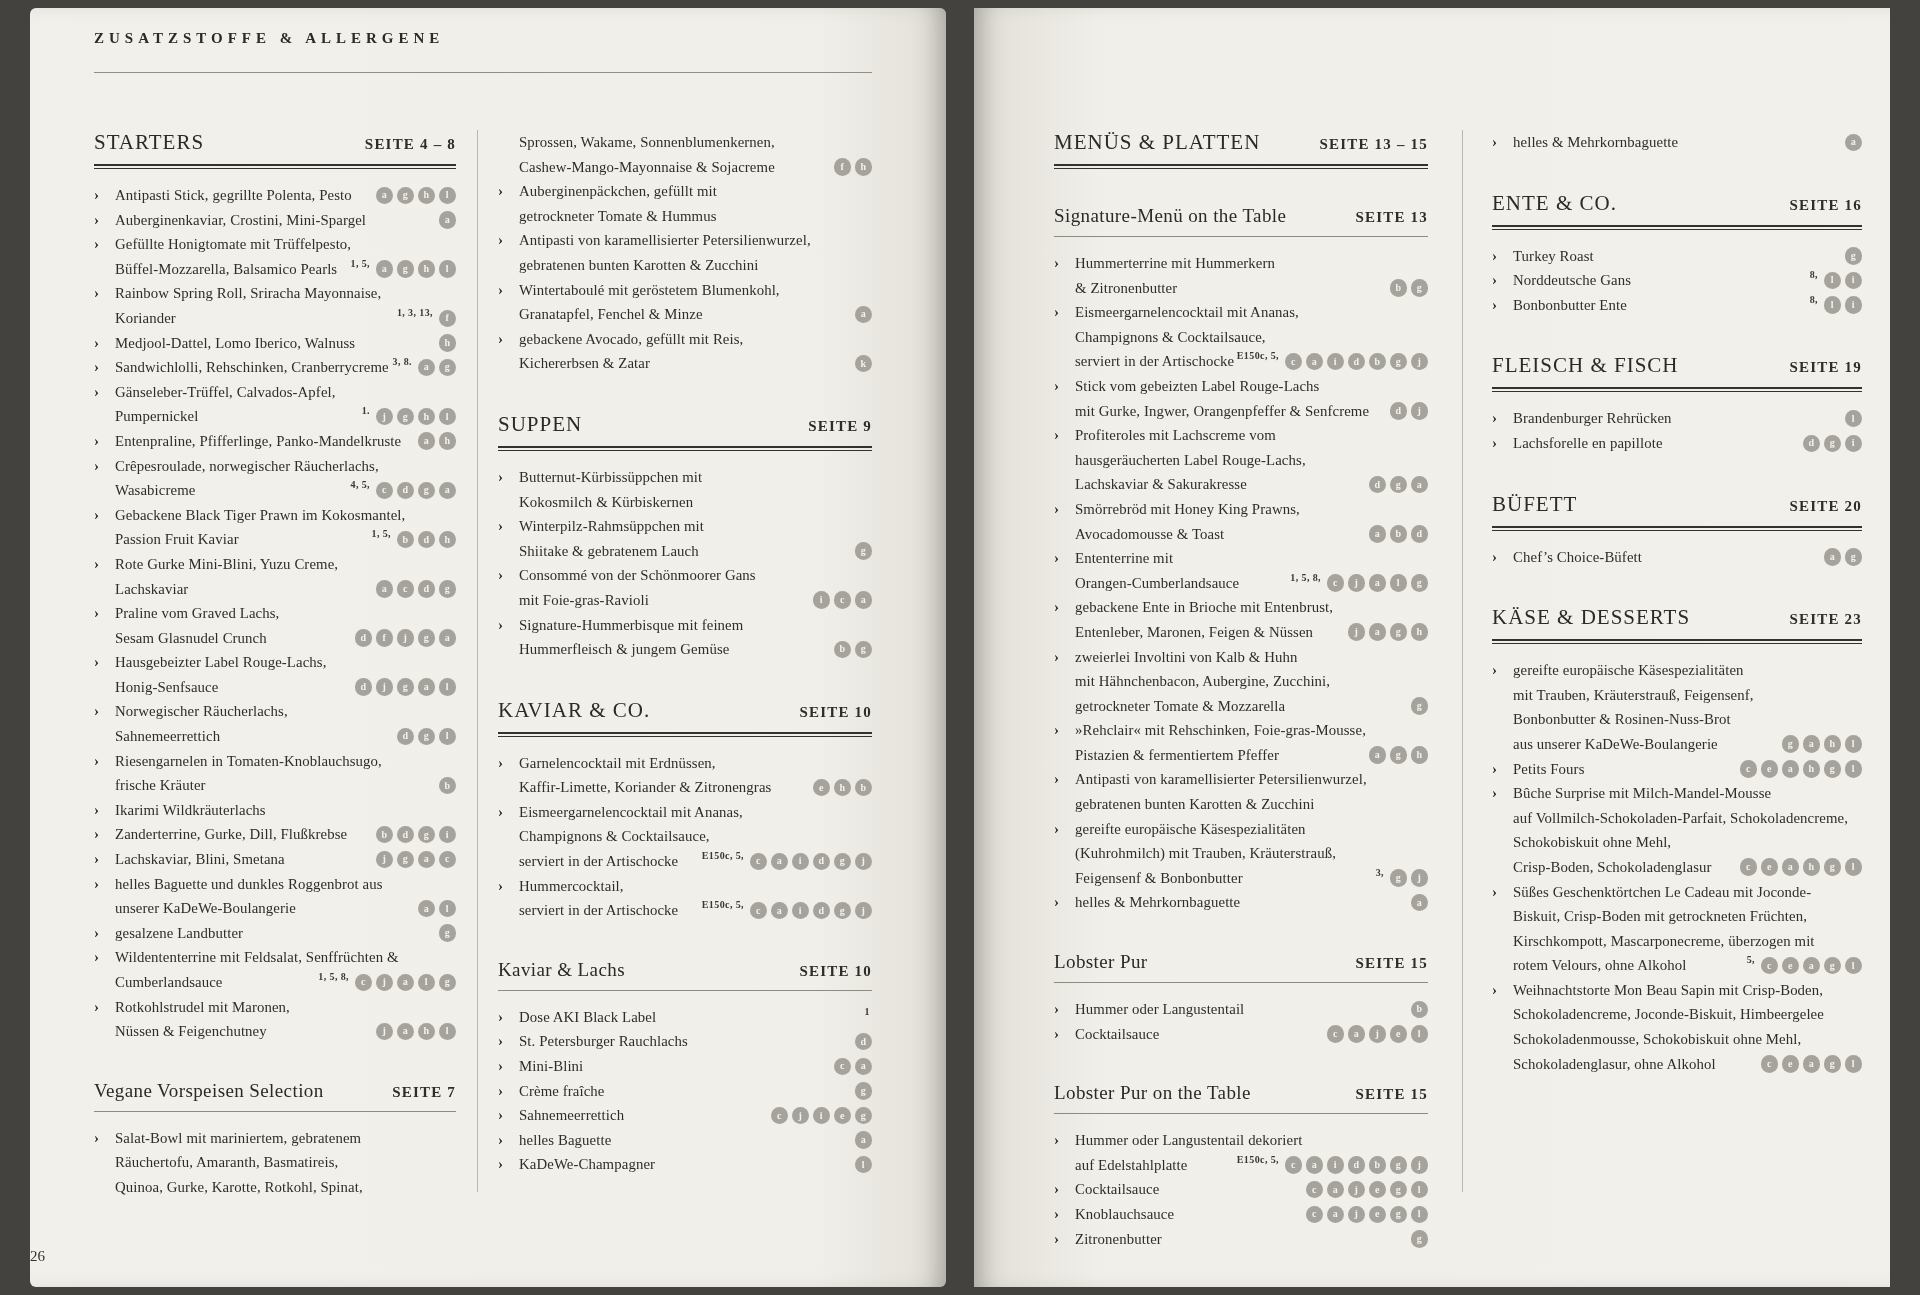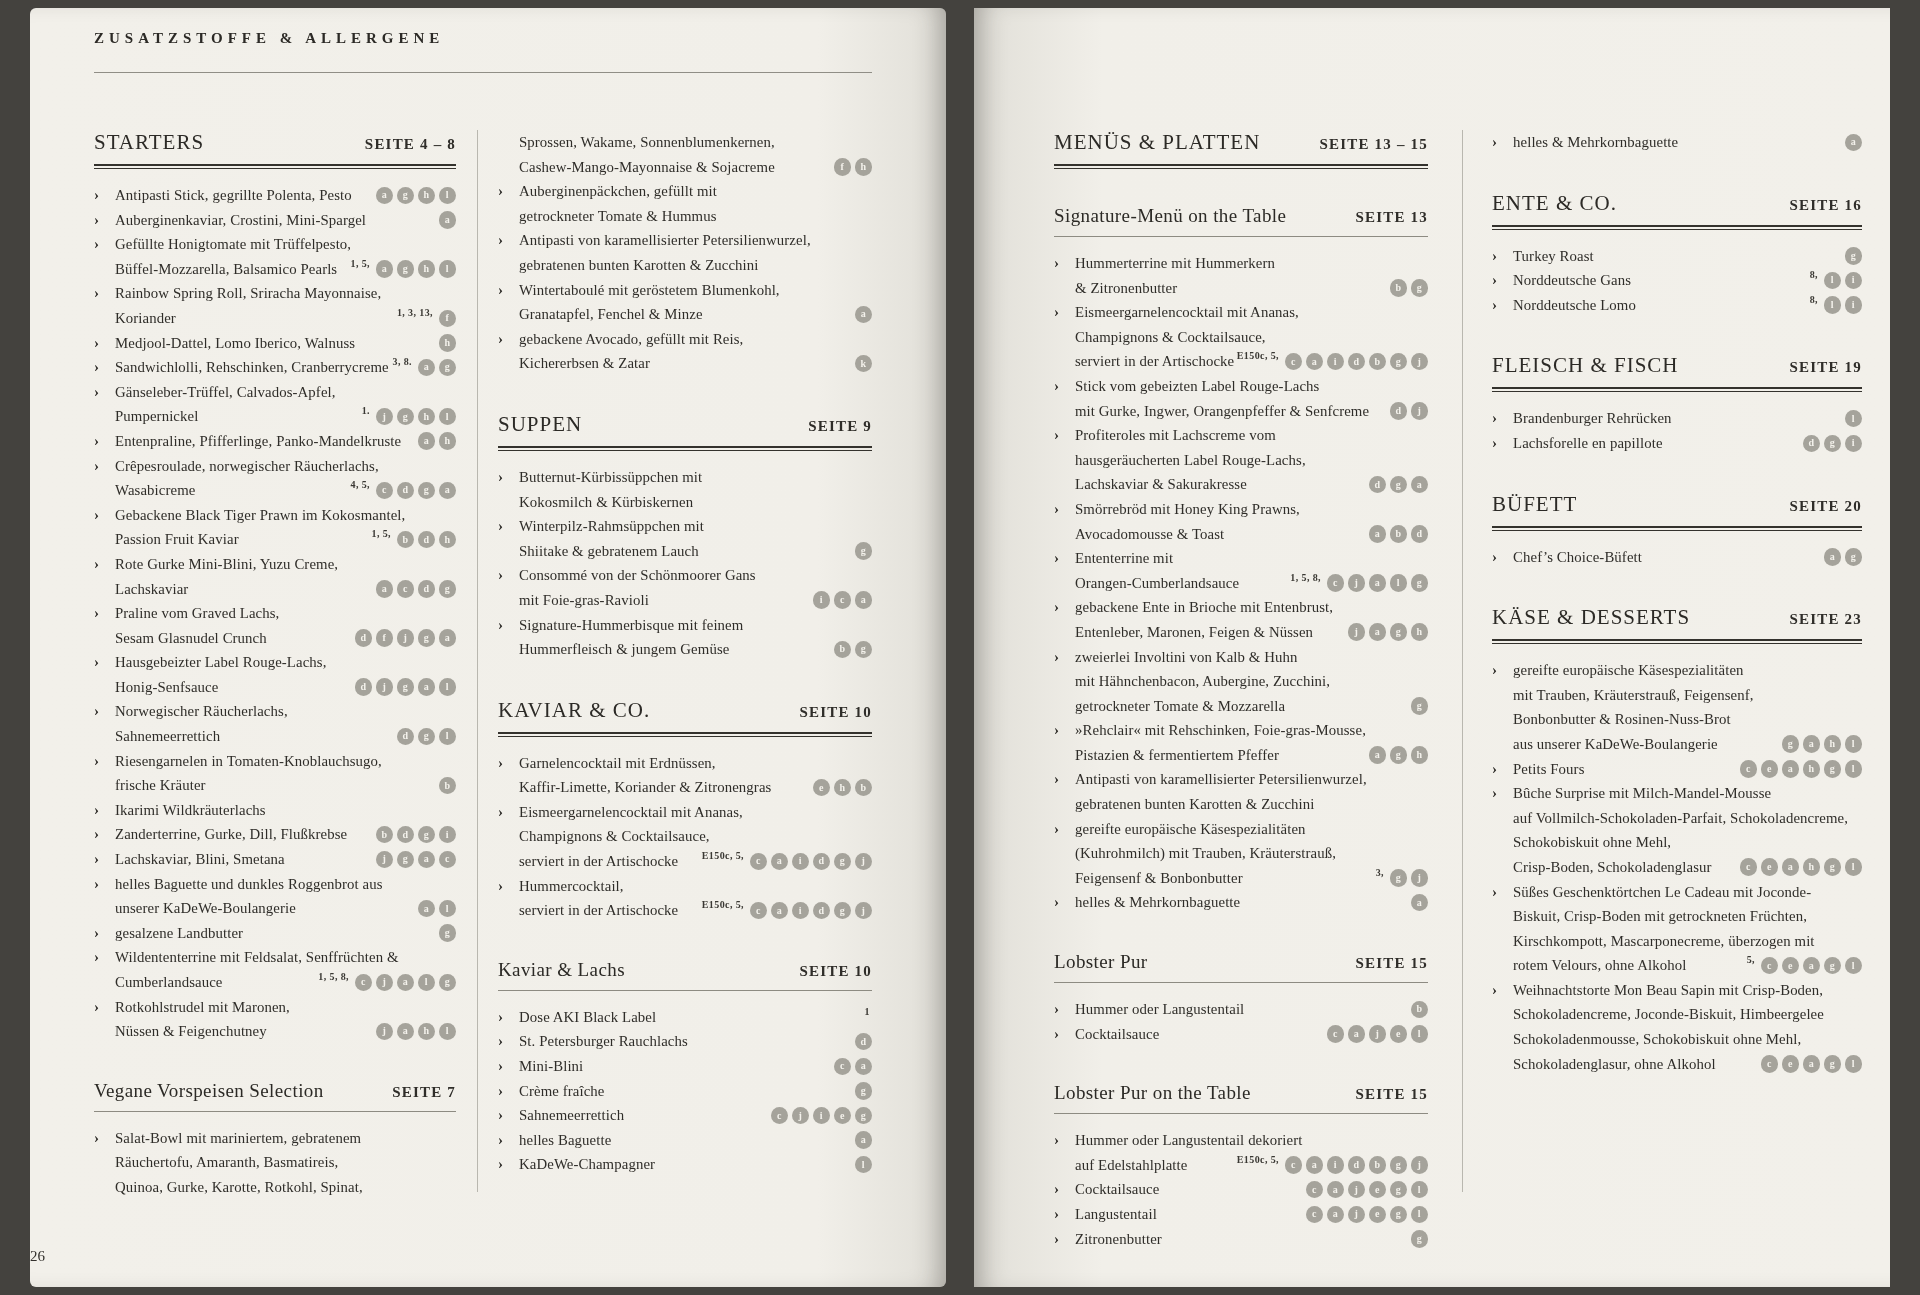--- a/index.html
+++ b/index.html
@@ -827,21 +827,21 @@
             <span class="alg">e</span>
             <span class="alg">g</span>
             <span class="alg">l</span>
           </div>
         </div>
       </div>
       <div class="item">
         <span class="chev">›</span>
         <div class="body">
           <div class="line last">
-            <span class="txt">Langustentail</span>
+            <span class="txt">Knoblauchsauce</span>
             <span class="fill"></span>
             <span class="alg">c</span>
             <span class="alg">a</span>
             <span class="alg">j</span>
             <span class="alg">e</span>
             <span class="alg">g</span>
             <span class="alg">l</span>
           </div>
         </div>
       </div>
@@ -892,21 +892,21 @@
             <span class="sup">8,</span>
             <span class="alg">l</span>
             <span class="alg">i</span>
           </div>
         </div>
       </div>
       <div class="item">
         <span class="chev">›</span>
         <div class="body">
           <div class="line last">
-            <span class="txt">Norddeutsche Lomo</span>
+            <span class="txt">Bonbonbutter Ente</span>
             <span class="fill"></span>
             <span class="sup">8,</span>
             <span class="alg">l</span>
             <span class="alg">i</span>
           </div>
         </div>
       </div>
       <div class="sec-head">
         <span class="sec-title">FLEISCH &amp; FISCH</span>
         <span class="sec-page">SEITE 19</span>

